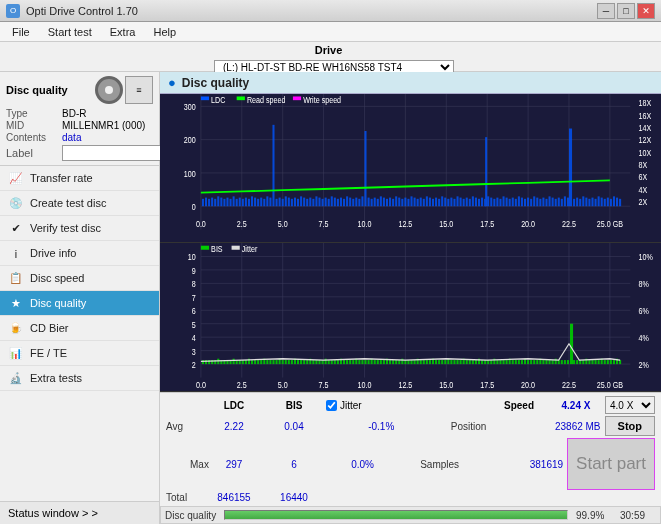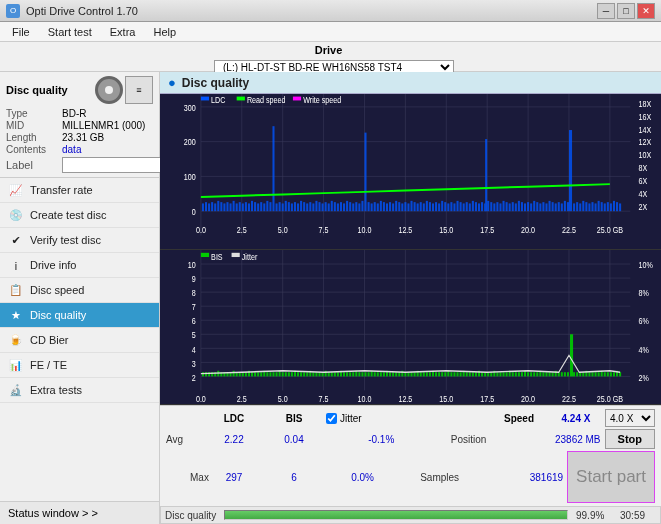--- a/index.html
+++ b/index.html
@@ -335,24 +335,20 @@
           <div style="width:28px;height:28px;border:1px solid #999;background:#e0e0e0;display:flex;align-items:center;justify-content:center;font-size:9px;">≡</div>
         </div>
       </div>
       <div class="disc-row">
         <span class="disc-field">Type</span>
         <span class="disc-value">BD-R</span>
       </div>
       <div class="disc-row">
         <span class="disc-field">MID</span>
         <span class="disc-value">MILLENMR1 (000)</span>
-      </div>
-      <div class="disc-row">
-        <span class="disc-field">Length</span>
-        <span class="disc-value">23.31 GB</span>
       </div>
       <div class="disc-row">
         <span class="disc-field">Contents</span>
         <span class="disc-value blue">data</span>
       </div>
       <div class="label-row">
         <span class="disc-field">Label</span>
         <input class="label-input" type="text" style="">
         <button class="label-btn">📁</button>
       </div>
@@ -854,20 +850,25 @@
         <div style="display:flex; align-items:center; gap:4px; font-size:10px;">
           <div style="width:36px; color:#333;padding-left:24px;">Max</div>
           <div style="width:56px; text-align:center; color:#0000cc;">297</div>
           <div style="width:56px; text-align:center; color:#0000cc;">6</div>
           <div style="flex:1; text-align:center; color:#0000cc;">0.0%</div>
           <div style="width:56px; text-align:right; color:#333;">Samples</div>
           <div style="width:100px; text-align:right; color:#0000cc;">381619</div>
           <button class="start-part-btn">Start part</button>
         </div>
 
+        <div style="display:flex; align-items:center; gap:4px; font-size:10px;">
+          <div style="width:36px; color:#333;">Total</div>
+          <div style="width:56px; text-align:center; color:#0000cc;">846155</div>
+          <div style="width:56px; text-align:center; color:#0000cc;">16440</div>
+        </div>
       </div>
     </div>
 
     <div class="progress-bar-container">
       <span class="progress-label">Disc quality</span>
       <div class="progress-bar">
         <div class="progress-fill" style="width: 99.9%;"></div>
       </div>
       <span class="progress-label">99.9%</span>
       <span class="time-label">30:59</span>

